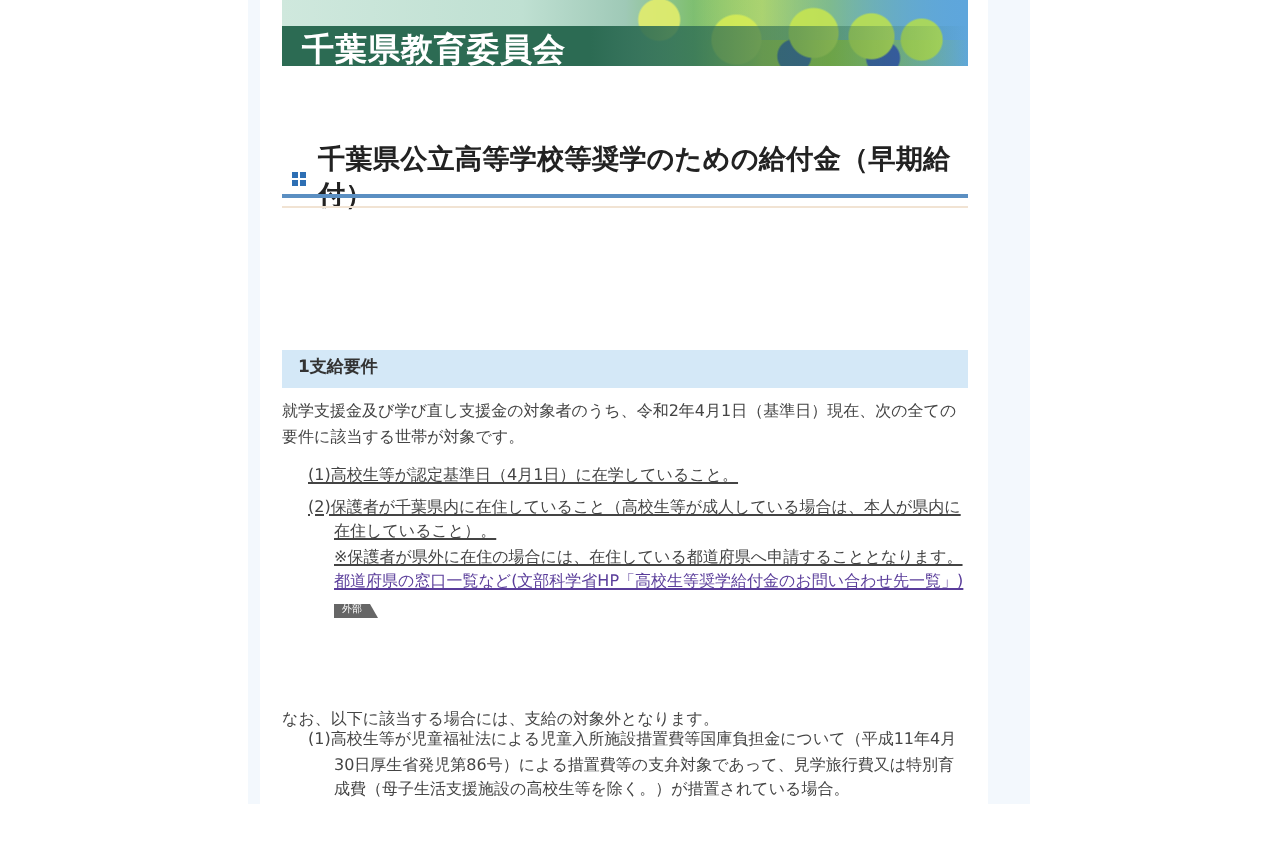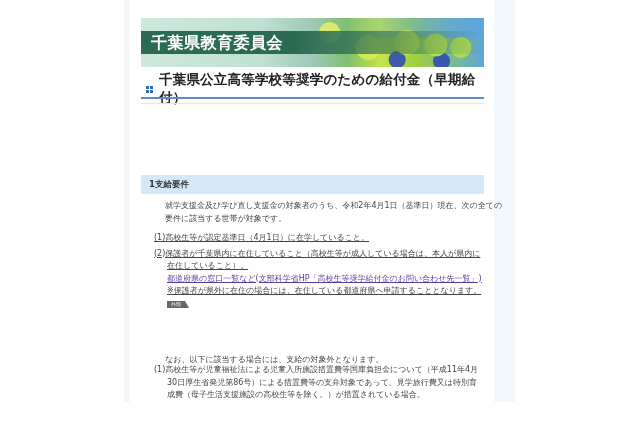--- a/index.html
+++ b/index.html
@@ -1,20 +1,20 @@
 <!DOCTYPE html>
 <html><head>
 <meta charset="utf-8">
 <style>
   html,body{margin:0;padding:0;}
   body{width:640px;height:426px;background:#ffffff;position:relative;overflow:hidden;
        font-family:"DejaVu Sans","Liberation Sans",sans-serif;color:#333;}
   .frame{position:absolute;left:124px;top:0;width:391px;height:402px;background:#f3f8fd;}
   .page{position:absolute;left:130px;top:0;width:364px;height:402px;background:#ffffff;}
-  .banner{position:absolute;left:11px;top:18px;width:343px;height:49px;overflow:hidden;
+  .banner{position:absolute;left:11px;top:0;width:343px;height:33px;overflow:hidden;
           background:linear-gradient(90deg,#cfe8dd 0%,#bfe0d2 35%,#9fc9b7 50%,#7fbf6f 60%,#c6e34a 70%,#9fcf3f 80%,#5fa7d8 100%);}
   .banner .sky{position:absolute;right:0;top:0;width:140px;height:20px;background:linear-gradient(90deg,rgba(80,150,210,0) 0%,#5ea6dc 100%);}
   .banner .crowd{position:absolute;left:150px;top:0;right:0;bottom:0;
      background:
        radial-gradient(circle at 20% 30%,#e8f06a 0 10px,transparent 11px),
        radial-gradient(circle at 40% 60%,#d9ee55 0 12px,transparent 13px),
        radial-gradient(circle at 60% 50%,#c9e74f 0 12px,transparent 13px),
        radial-gradient(circle at 75% 55%,#bfe34c 0 11px,transparent 12px),
        radial-gradient(circle at 88% 60%,#b5df4a 0 10px,transparent 11px),
        radial-gradient(circle at 55% 85%,#2c46b8 0 8px,transparent 9px),
@@ -27,21 +27,21 @@
   .page-heading .sq{width:7px;height:7px;margin-right:6px;display:grid;grid-template-columns:3px 3px;gap:1px;}
   .page-heading .sq i{display:block;width:3px;height:3px;background:#2e6fb4;}
   .page-heading .txt{font-size:13.5px;font-weight:bold;color:#222;letter-spacing:0.2px;}
   .heading-rule{position:absolute;left:11px;top:97px;width:343px;height:2px;background:#5b8fc2;}
   .heading-rule2{position:absolute;left:11px;top:103px;width:343px;height:1px;background:#f1e3d3;}
   .intro{position:absolute;left:11px;top:108px;width:329px;height:50px;border:1px solid #e0965a;padding:3px 6px;
          font-size:8px;line-height:12.5px;color:#444;}
   .section-h{position:absolute;left:11px;top:175px;width:343px;height:19px;background:#d4e8f7;
              font-size:8.5px;font-weight:bold;color:#333;line-height:19px;padding-left:8px;box-sizing:border-box;}
   .p{position:absolute;font-size:8px;line-height:12.5px;color:#444;}
-  .lead{left:11px;top:200px;width:343px;margin-left:24px;}
+  .lead{left:11px;top:200px;width:343px;}
   .list{left:24px;width:330px;}
   .list .item{padding-left:13px;text-indent:-13px;}
   .list .note{padding-left:13px;}
   .link{color:#5a3d9a;text-decoration:underline;cursor:pointer;}
   .ext-badge{display:inline-block;margin-left:13px;margin-top:1px;width:18px;height:7px;background:#666;color:#fff;font-size:5px;line-height:7px;text-align:center;position:relative;}
   .ext-badge:after{content:"";position:absolute;right:-4px;top:0;border-left:4px solid #666;border-top:7px solid transparent;}
 </style>
 </head>
 <body>
 
@@ -68,22 +68,22 @@
   <div class="heading-rule2"></div>
 
 
   <div class="section-h">1支給要件</div>
 
   <div class="p lead">就学支援金及び学び直し支援金の対象者のうち、令和2年4月1日（基準日）現在、次の全ての要件に該当する世帯が対象です。</div>
 
   <div class="p list" style="top:232px;text-decoration:underline;">
     <div class="item">(1)高校生等が認定基準日（4月1日）に在学していること。</div>
     <div class="item" style="margin-top:3px;">(2)保護者が千葉県内に在住していること（高校生等が成人している場合は、本人が県内に在住していること）。</div>
+    <div class="note">※保護者が県外に在住の場合には、在住している都道府県へ申請することとなります。</div>
     <div class="note"><a class="link">都道府県の窓口一覧など(文部科学省HP「高校生等奨学給付金のお問い合わせ先一覧」)</a></div>
-    <div class="note">※保護者が県外に在住の場合には、在住している都道府県へ申請することとなります。</div>
     <div><span class="ext-badge">外部</span></div>
   </div>
 
   <div class="p lead" style="top:354px;">なお、以下に該当する場合には、支給の対象外となります。</div>
 
   <div class="p list" style="top:364px;">
     <div class="item">(1)高校生等が児童福祉法による児童入所施設措置費等国庫負担金について（平成11年4月30日厚生省発児第86号）による措置費等の支弁対象であって、見学旅行費又は特別育成費（母子生活支援施設の高校生等を除く。）が措置されている場合。</div>
   </div>
 </div>
 

